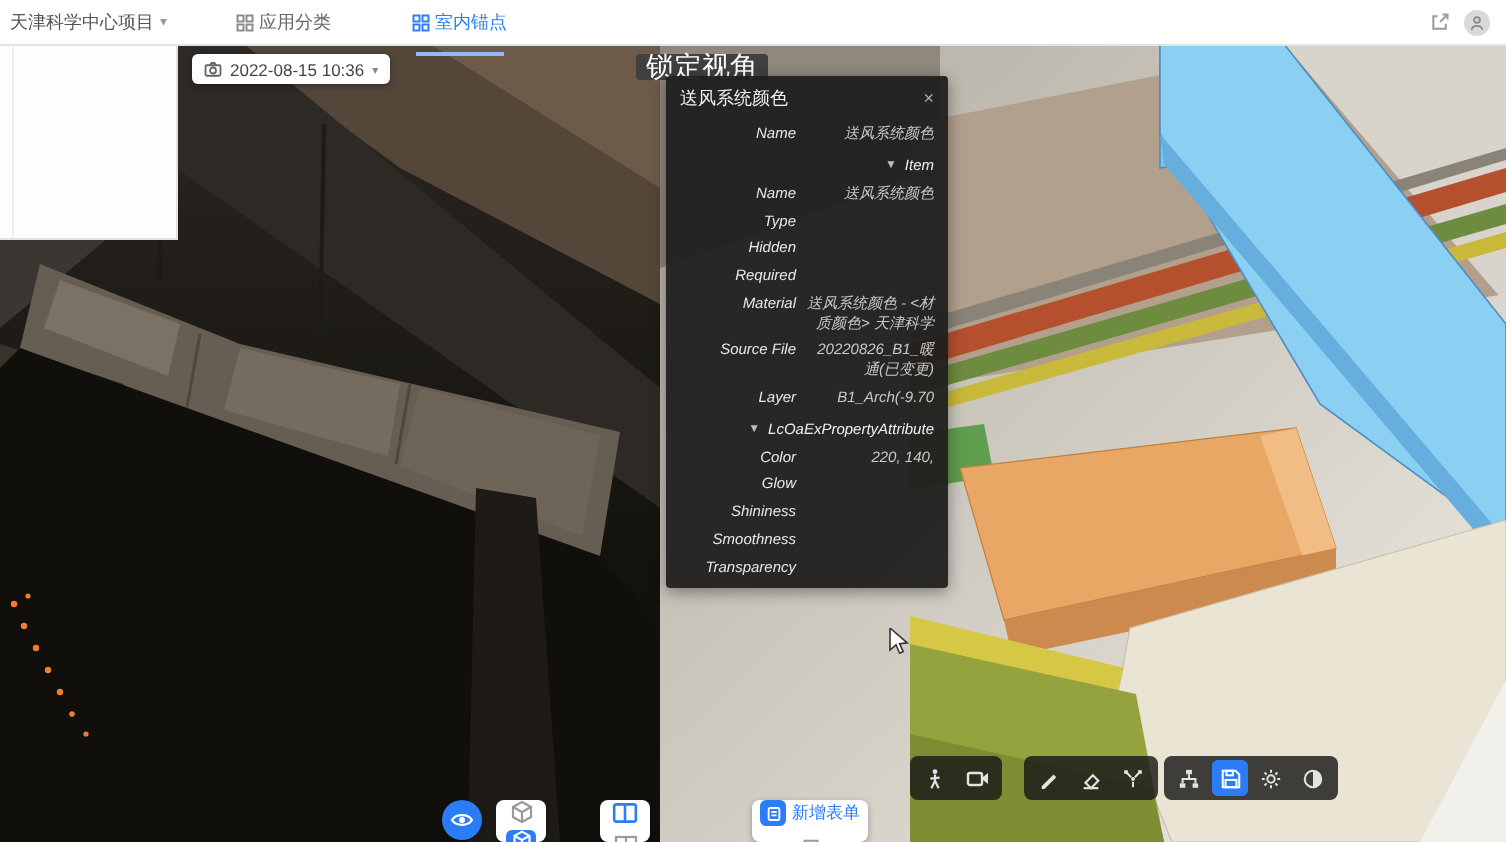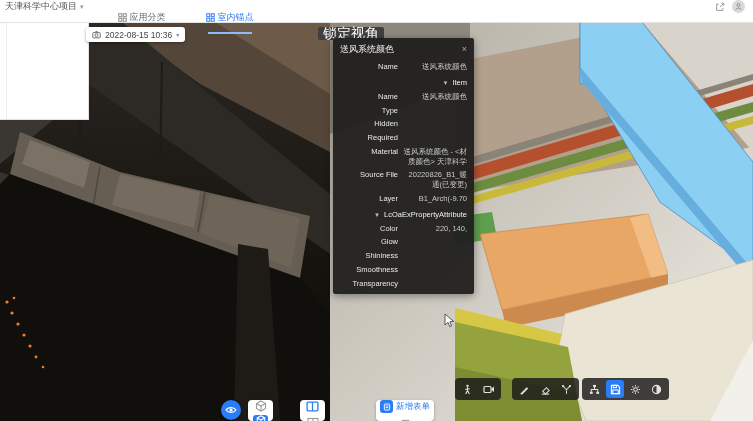--- a/index.html
+++ b/index.html
@@ -1,54 +1,54 @@
 <!DOCTYPE html>
 <html><head>
 <meta charset="utf-8">
 <style>
   html,body{margin:0;padding:0;background:#888;}
   .app{position:relative;width:753px;height:421px;overflow:hidden;background:#111;
        font-family:"Liberation Sans",sans-serif;-webkit-font-smoothing:antialiased;}
   
   .topbar{position:absolute;left:0;top:0;width:753px;height:22px;background:#fff;
-          border-bottom:1px solid #e3e3e3;display:flex;align-items:flex-start;z-index:30;}
+          border-bottom:1px solid #e3e3e3;display:flex;align-items:center;z-index:30;}
   .project-select{display:flex;align-items:center;gap:3px;margin-left:5px;font-size:9px;color:#555;cursor:pointer;}
   .project-select .caret{font-size:7px;color:#999;}
   .tab{display:flex;align-items:center;gap:3px;font-size:9px;color:#666;height:34px;padding:0 6px;
        margin-left:28px;position:relative;cursor:pointer;}
   .tab svg{stroke:#8a8a8a;}
   .tab.active{color:#2b7cf7;}
   .tab.active svg{stroke:#2b7cf7;}
   .tab.active::after{content:"";position:absolute;left:8px;right:8px;bottom:0;height:2px;background:#8fb9f8;}
   .topbar-right{margin-left:auto;display:flex;align-items:center;gap:7px;margin-right:8px;}
   .avatar{width:13px;height:13px;border-radius:50%;background:#d9d9d9;display:flex;align-items:center;justify-content:center;}
   
   .photo-pane{position:absolute;left:0;top:22px;width:330px;height:399px;background:#141210;overflow:hidden;}
   .model-pane{position:absolute;left:330px;top:22px;width:423px;height:399px;background:#cdc8bf;overflow:hidden;}
   .scene{position:absolute;left:0;top:0;}
   
   .dropdown-panel{position:absolute;left:0;top:22px;width:88px;height:97px;background:#fefefe;
                   border-right:1px solid #e2e2e2;border-bottom:1px solid #e2e2e2;z-index:8;}
   .dropdown-panel .innerline{position:absolute;left:6px;top:0;bottom:0;width:1px;background:#eee;}
   
-  .date-chip{position:absolute;left:86px;top:27px;height:15px;background:#fff;border-radius:3px;
+  .date-chip{position:absolute;left:96px;top:27px;height:15px;background:#fff;border-radius:3px;
              box-shadow:0 1px 3px rgba(0,0,0,.35);display:flex;align-items:center;gap:4px;
              padding:0 6px;font-size:8.5px;color:#444;z-index:9;cursor:pointer;}
   .date-chip .caret{font-size:6px;color:#888;}
   
   .lock-chip{position:absolute;left:318px;top:27px;background:#404040;color:#fff;border:none;
              font-size:14px;line-height:13px;padding:0 5px;border-radius:2px;z-index:9;
              font-family:"Liberation Sans",sans-serif;cursor:pointer;}
   
   .props-panel{position:absolute;left:333px;top:38px;width:141px;background:rgba(32,31,30,.95);
                border-radius:2px;z-index:10;color:#ddd;padding-bottom:4px;box-shadow:0 2px 8px rgba(0,0,0,.4);}
   .props-head{display:flex;align-items:center;justify-content:space-between;padding:5px 7px 4px 7px;}
   .props-title{font-size:9px;color:#f0f0f0;}
   .props-close{font-size:9px;color:#aaa;cursor:pointer;line-height:9px;}
-  .prow{display:flex;justify-content:space-between;align-items:flex-start;padding:2px 7px;font-size:7.5px;line-height:1.3;}
+  .prow{display:flex;justify-content:space-between;align-items:flex-start;padding:2px 7px;font-size:7.5px;line-height:1.3;font-style:italic;}
   .plabel{width:58px;text-align:right;color:#e8e8e8;flex:none;}
   .pval{flex:1;text-align:right;color:#c9c9c9;margin-left:5px;word-break:break-all;white-space:normal;}
   .prow.group{justify-content:flex-end;gap:4px;padding-top:4px;}
   .prow.group .gcaret{color:#bbb;font-size:6px;line-height:10px;}
   .prow.group .gname{color:#f0f0f0;text-align:right;max-width:86px;word-break:break-all;}
   
   .mtool{position:absolute;height:22px;background:rgba(24,24,24,.82);border-radius:4px;display:flex;
          align-items:center;padding:0 3px;gap:2px;z-index:12;}
   .mtool-a{left:455px;top:378px;}
   .mtool-b{left:512px;top:378px;}

